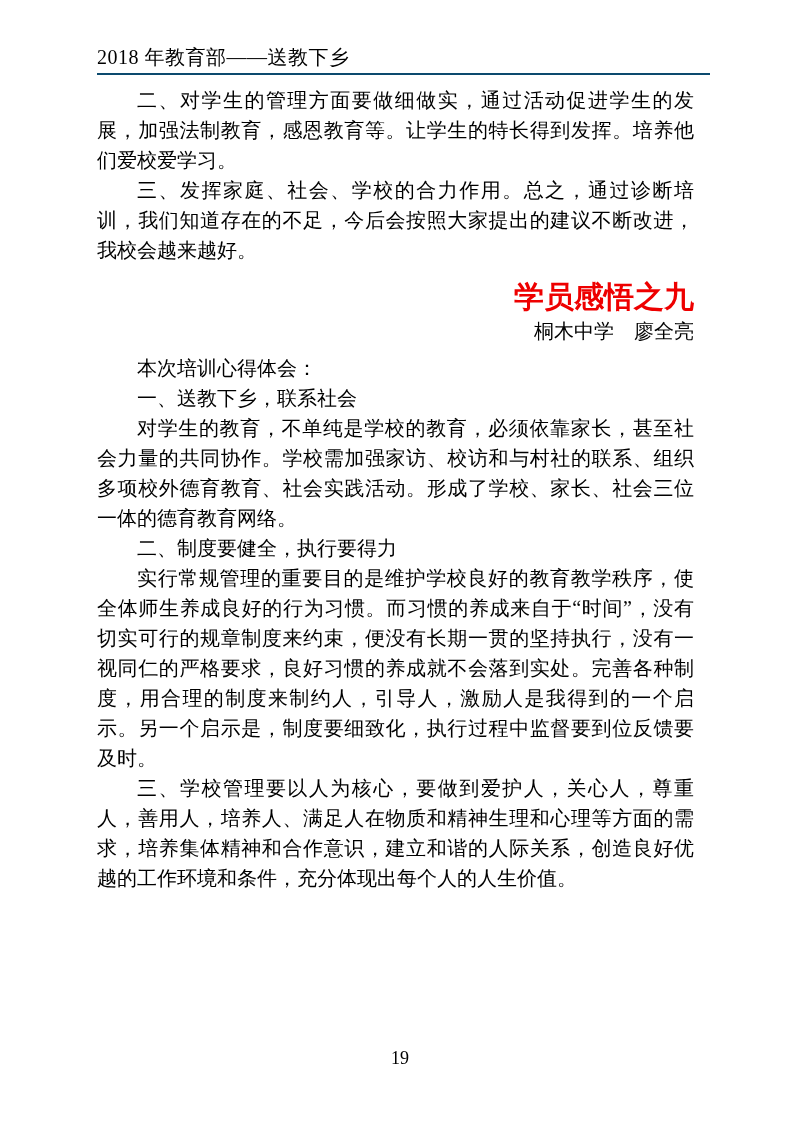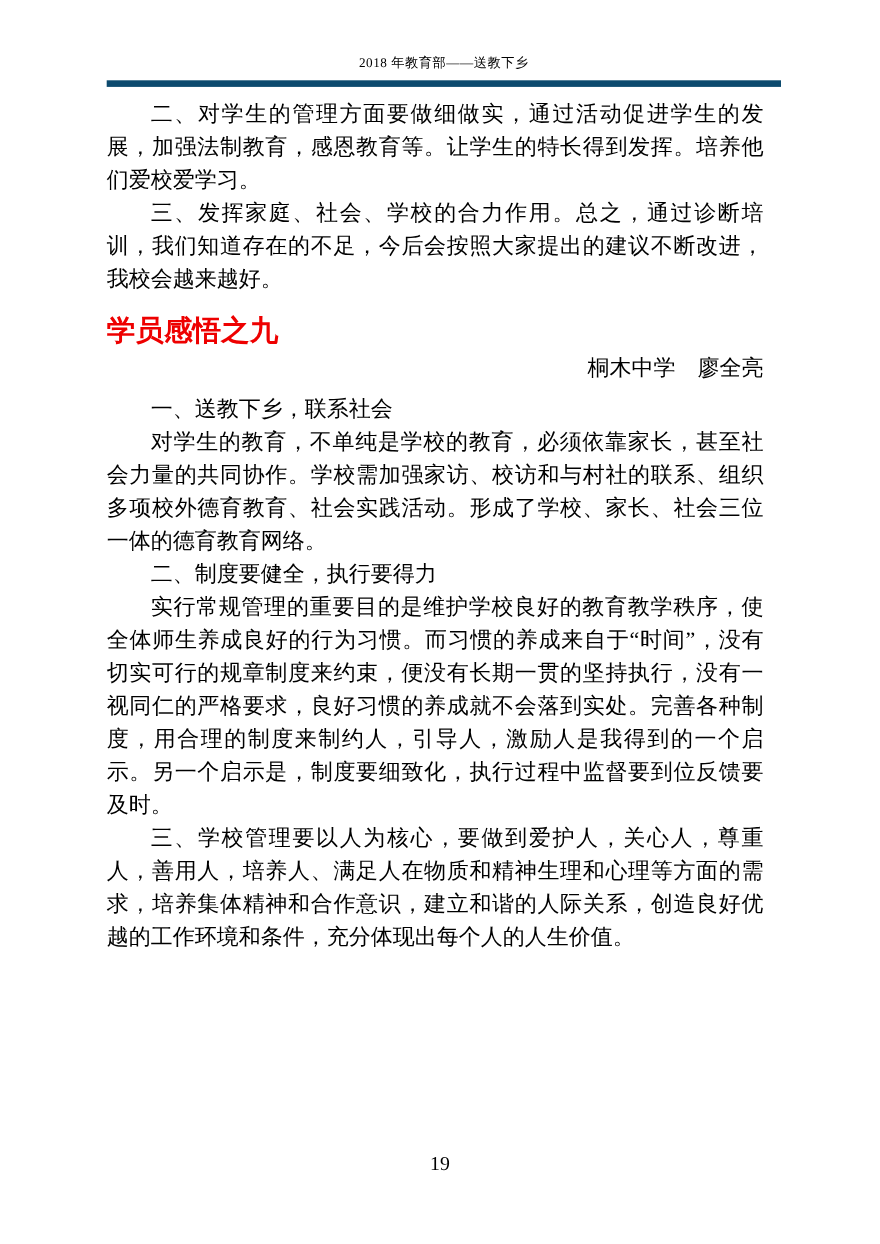--- a/index.html
+++ b/index.html
@@ -12,42 +12,42 @@
     width: 800px;
     height: 1131px;
     background: #ffffff;
     color: #000000;
     font-family: "Liberation Serif", "DejaVu Serif", serif;
     overflow: hidden;
     box-sizing: border-box;
   }
   .header {
     margin: 46px 90px 0 97px;
-    text-align: center;
-    font-size: 12px;
+    text-align: left;
+    font-size: 20px;
     line-height: 22px;
-    border-bottom: 6px solid #0c4a6e;
+    border-bottom: 2px solid #0c4a6e;
     padding-bottom: 5px;
     letter-spacing: 0.5px;
   }
   .body {
     margin: 10px 106px 0 97px;
     font-size: 20px;
     line-height: 30px;
     text-align: justify;
     text-justify: inter-ideograph;
   }
   .para {
     margin: 0;
     text-indent: 2em;
   }
   .section-title {
     margin: 16px 0 4px 0;
-    text-align: left;
-    font-size: 26px;
+    text-align: right;
+    font-size: 30px;
     font-weight: bold;
     line-height: 32px;
     text-indent: 0;
   }
   .byline {
     margin: 0 0 8px 0;
     text-align: right;
     font-size: 20px;
     line-height: 28px;
     text-indent: 0;
@@ -73,20 +73,21 @@
 
   <div class="body">
 
     <p class="para">二、对学生的管理方面要做细做实，通过活动促进学生的发展，加强法制教育，感恩教育等。让学生的特长得到发挥。培养他们爱校爱学习。</p>
     <p class="para">三、发挥家庭、社会、学校的合力作用。总之，通过诊断培训，我们知道存在的不足，今后会按照大家提出的建议不断改进，我校会越来越好。</p>
 
     <h1 class="section-title" style="color: rgb(238, 0, 0);">学员感悟之九</h1>
 
     <div class="byline">桐木中学　廖全亮</div>
 
+    <p class="para">本次培训心得体会：</p>
     <p class="para">一、送教下乡，联系社会</p>
     <p class="para">对学生的教育，不单纯是学校的教育，必须依靠家长，甚至社会力量的共同协作。学校需加强家访、校访和与村社的联系、组织多项校外德育教育、社会实践活动。形成了学校、家长、社会三位一体的德育教育网络。</p>
     <p class="para">二、制度要健全，执行要得力</p>
     <p class="para">实行常规管理的重要目的是维护学校良好的教育教学秩序，使全体师生养成良好的行为习惯。而习惯的养成来自于“时间”，没有切实可行的规章制度来约束，便没有长期一贯的坚持执行，没有一视同仁的严格要求，良好习惯的养成就不会落到实处。完善各种制度，用合理的制度来制约人，引导人，激励人是我得到的一个启示。另一个启示是，制度要细致化，执行过程中监督要到位反馈要及时。</p>
     <p class="para">三、学校管理要以人为核心，要做到爱护人，关心人，尊重人，善用人，培养人、满足人在物质和精神生理和心理等方面的需求，培养集体精神和合作意识，建立和谐的人际关系，创造良好优越的工作环境和条件，充分体现出每个人的人生价值。</p>
 
   </div>
 
   <div class="footer">
     <span>19</span>

